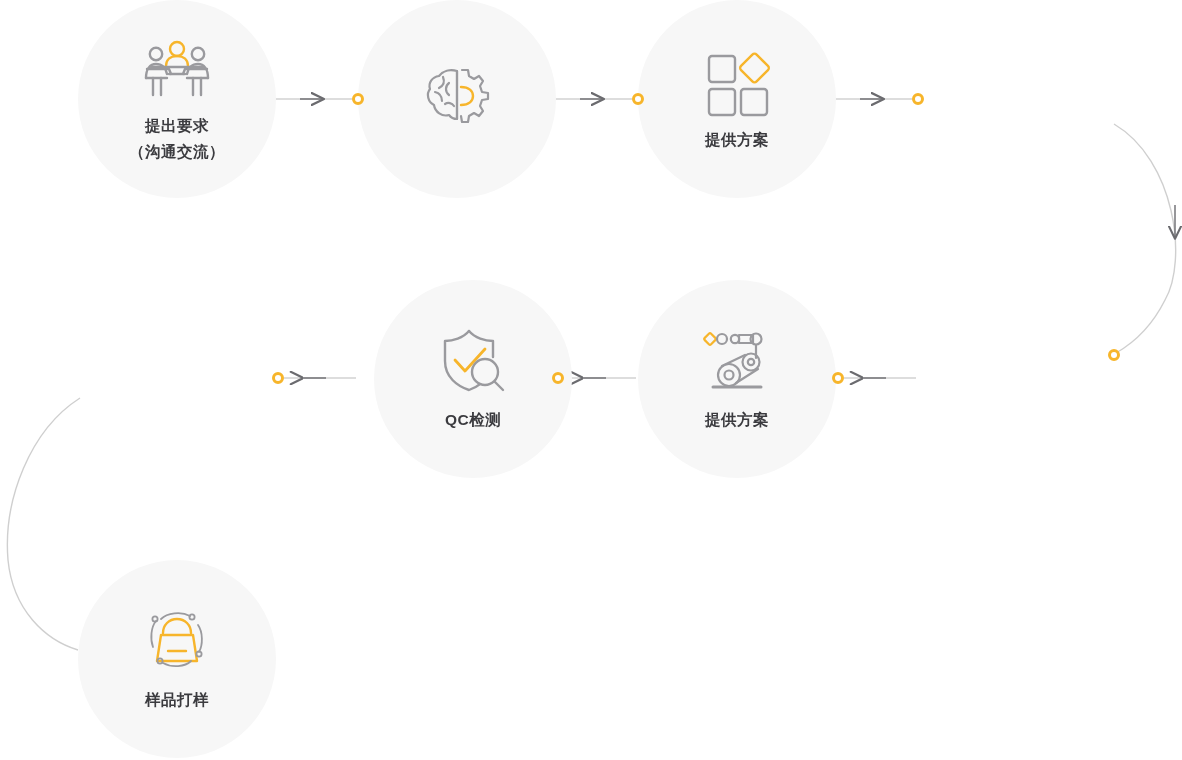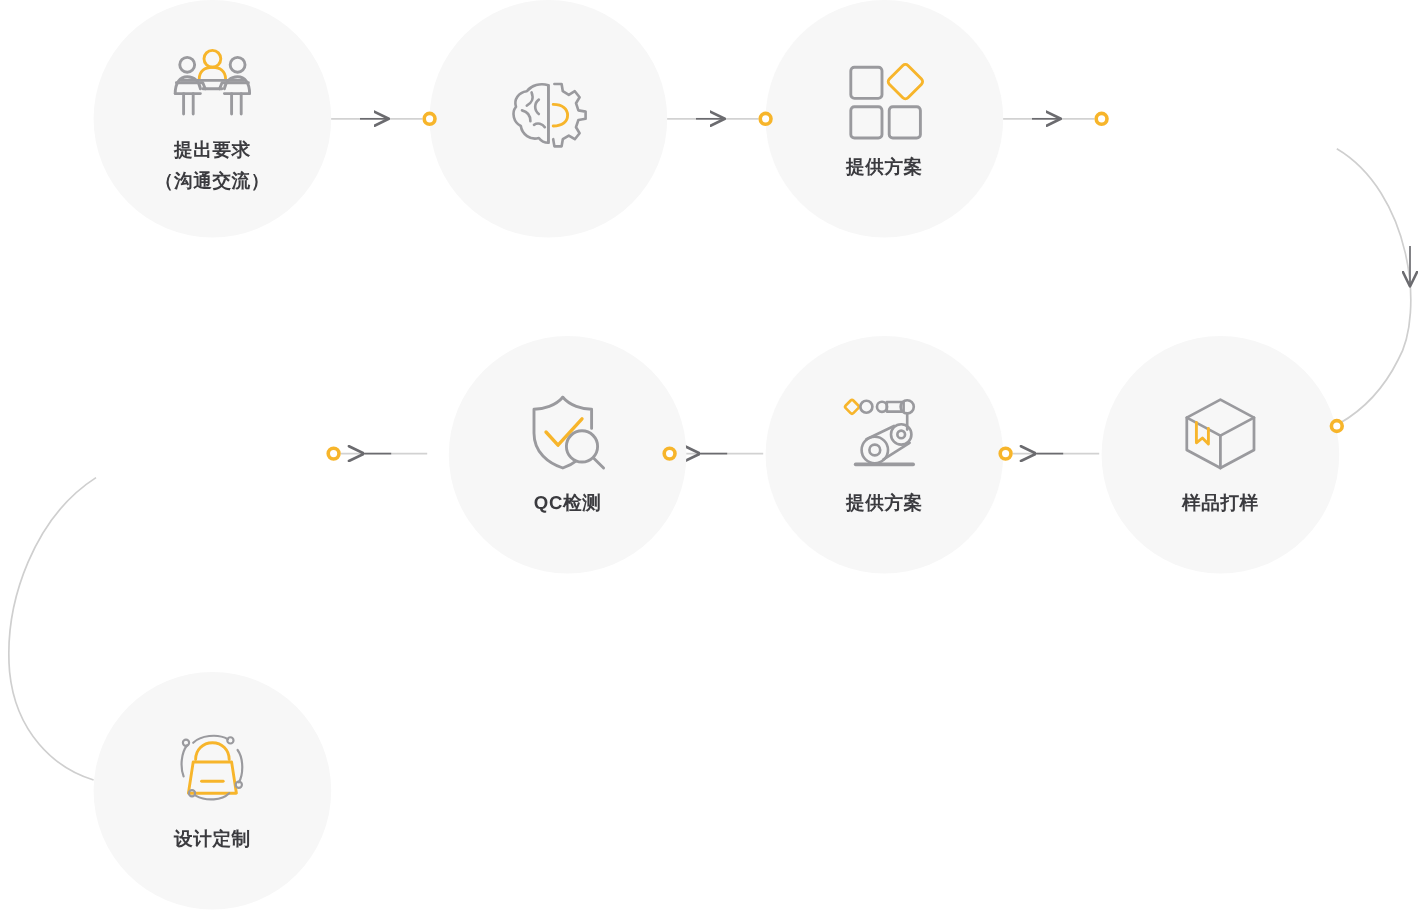--- a/index.html
+++ b/index.html
@@ -199,33 +199,20 @@
         <rect x="40" y="44" width="26" height="26" rx="3" stroke="#9a9a9e" stroke-width="2.4"></rect>
         <rect x="42.5" y="12" width="22" height="22" rx="3" transform="rotate(45 53.5 23)" stroke="#f7b52b" stroke-width="2.4"></rect>
       </svg>
     </span>
     <span class="node-label">
       <span>提供方案</span>
     </span>
   </div>
 
 
-  <div class="node n4">
-    <span class="node-icon">
-      <svg viewBox="0 0 72 72" fill="none" stroke-linecap="round" stroke-linejoin="round">
-        <path d="M36,8 L64,23 L64,50 L36,65 L8,50 L8,23 Z" stroke="#9a9a9e" stroke-width="2.3"></path>
-        <path d="M8,23 L36,38 L64,23" stroke="#9a9a9e" stroke-width="2.3"></path>
-        <path d="M36,38 L36,65" stroke="#9a9a9e" stroke-width="2.3"></path>
-        <path d="M16,27 L16,44 L21,40 L26,45 L26,32" stroke="#f7b52b" stroke-width="2.4"></path>
-      </svg>
-    </span>
-    <span class="node-label">
-      <span>样品打样</span>
-    </span>
-  </div>
 
   <div class="node n5">
     <span class="node-icon">
       <svg viewBox="0 0 72 72" fill="none" stroke-linecap="round" stroke-linejoin="round">
         <rect x="4.5" y="9.5" width="9" height="9" rx="1.6" transform="rotate(45 9 14)" stroke="#f7b52b" stroke-width="2.2"></rect>
         <circle cx="21" cy="14" r="5" stroke="#9a9a9e" stroke-width="2.2"></circle>
         <circle cx="34" cy="14" r="4.2" stroke="#9a9a9e" stroke-width="2.2"></circle>
         <path d="M38,10 L52,10 L52,18 L38,18 Z" stroke="#9a9a9e" stroke-width="2.2"></path>
         <circle cx="55" cy="14" r="5.5" stroke="#9a9a9e" stroke-width="2.2"></circle>
         <path d="M55,20 L55,33" stroke="#9a9a9e" stroke-width="2.2"></path>
@@ -269,17 +256,17 @@
         <circle cx="51" cy="12" r="2.6" stroke="#9a9a9e" stroke-width="1.8"></circle>
         <path d="M15,16 C10,22 9,34 12,42" stroke="#9a9a9e" stroke-width="1.8"></path>
         <circle cx="14" cy="14" r="2.6" stroke="#9a9a9e" stroke-width="1.8"></circle>
         <path d="M57,20 C62,27 62,40 58,47" stroke="#9a9a9e" stroke-width="1.8"></path>
         <circle cx="58" cy="49" r="2.6" stroke="#9a9a9e" stroke-width="1.8"></circle>
         <path d="M22,58 C31,63 44,62 50,56" stroke="#9a9a9e" stroke-width="1.8"></path>
         <circle cx="19" cy="56" r="2.6" stroke="#9a9a9e" stroke-width="1.8"></circle>
       </svg>
     </span>
     <span class="node-label">
-      <span>设计定制</span>
+      <span>样品打样</span>
     </span>
   </div>
 
 </div>
 
 </body></html>

